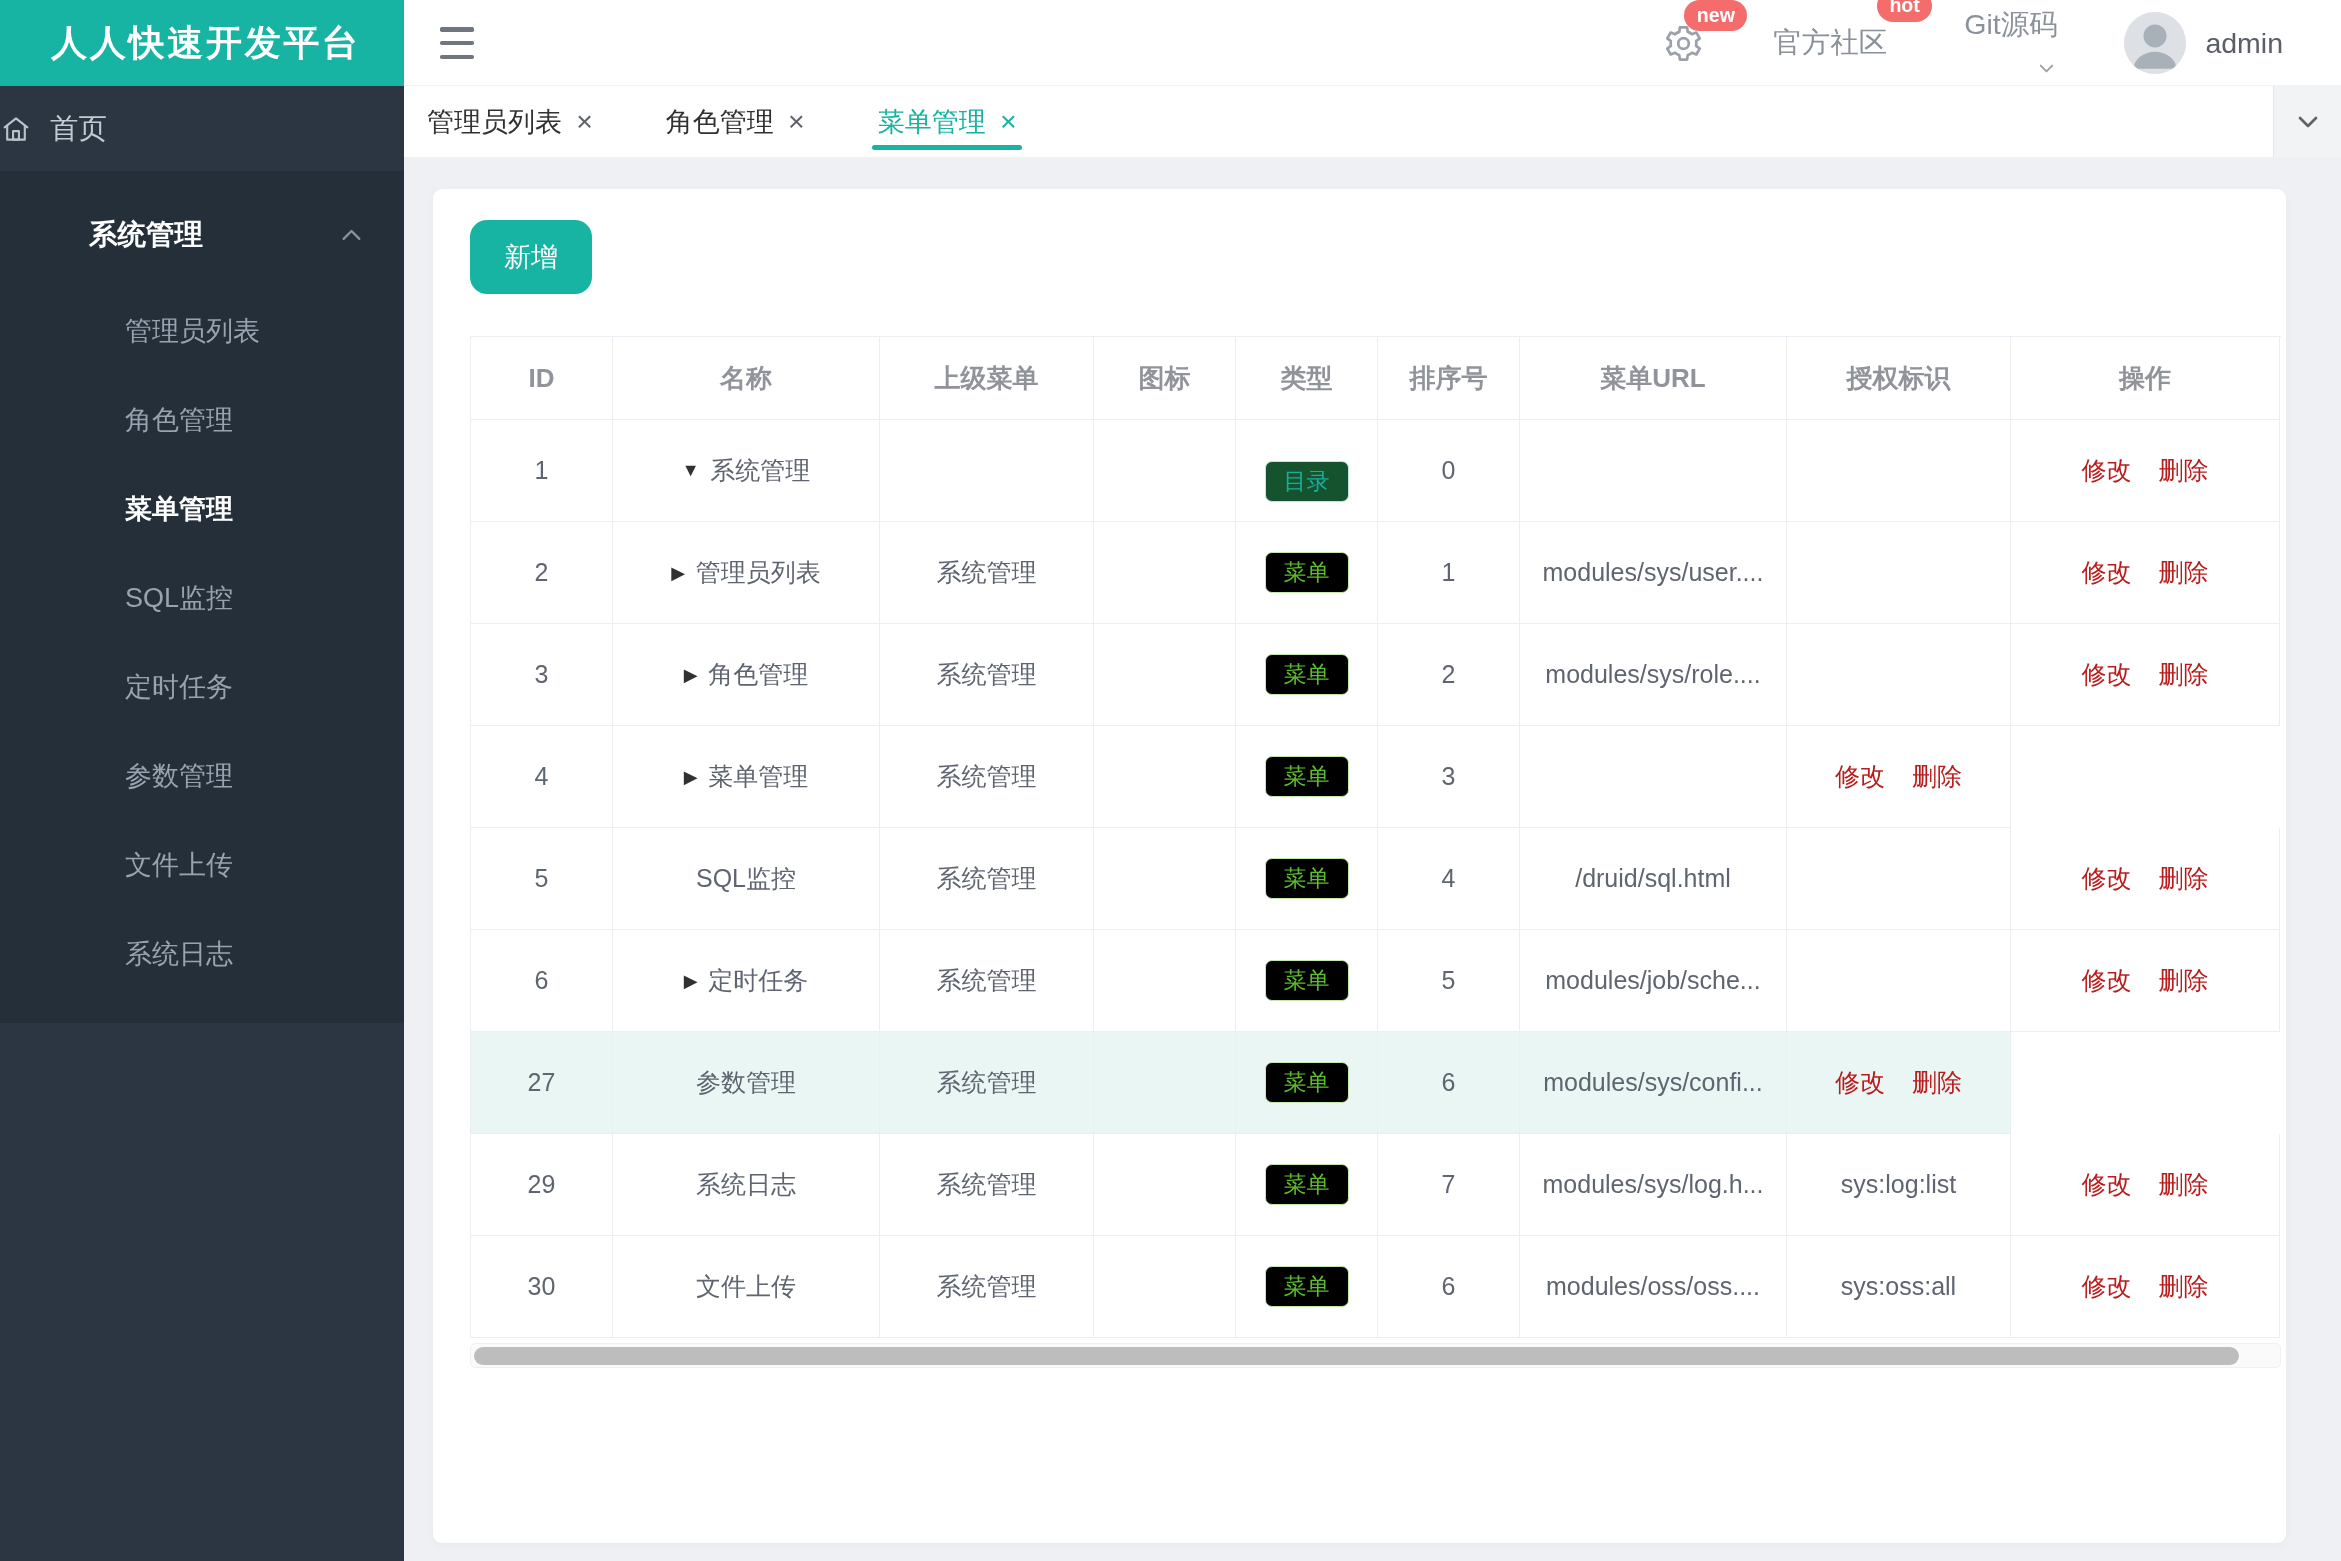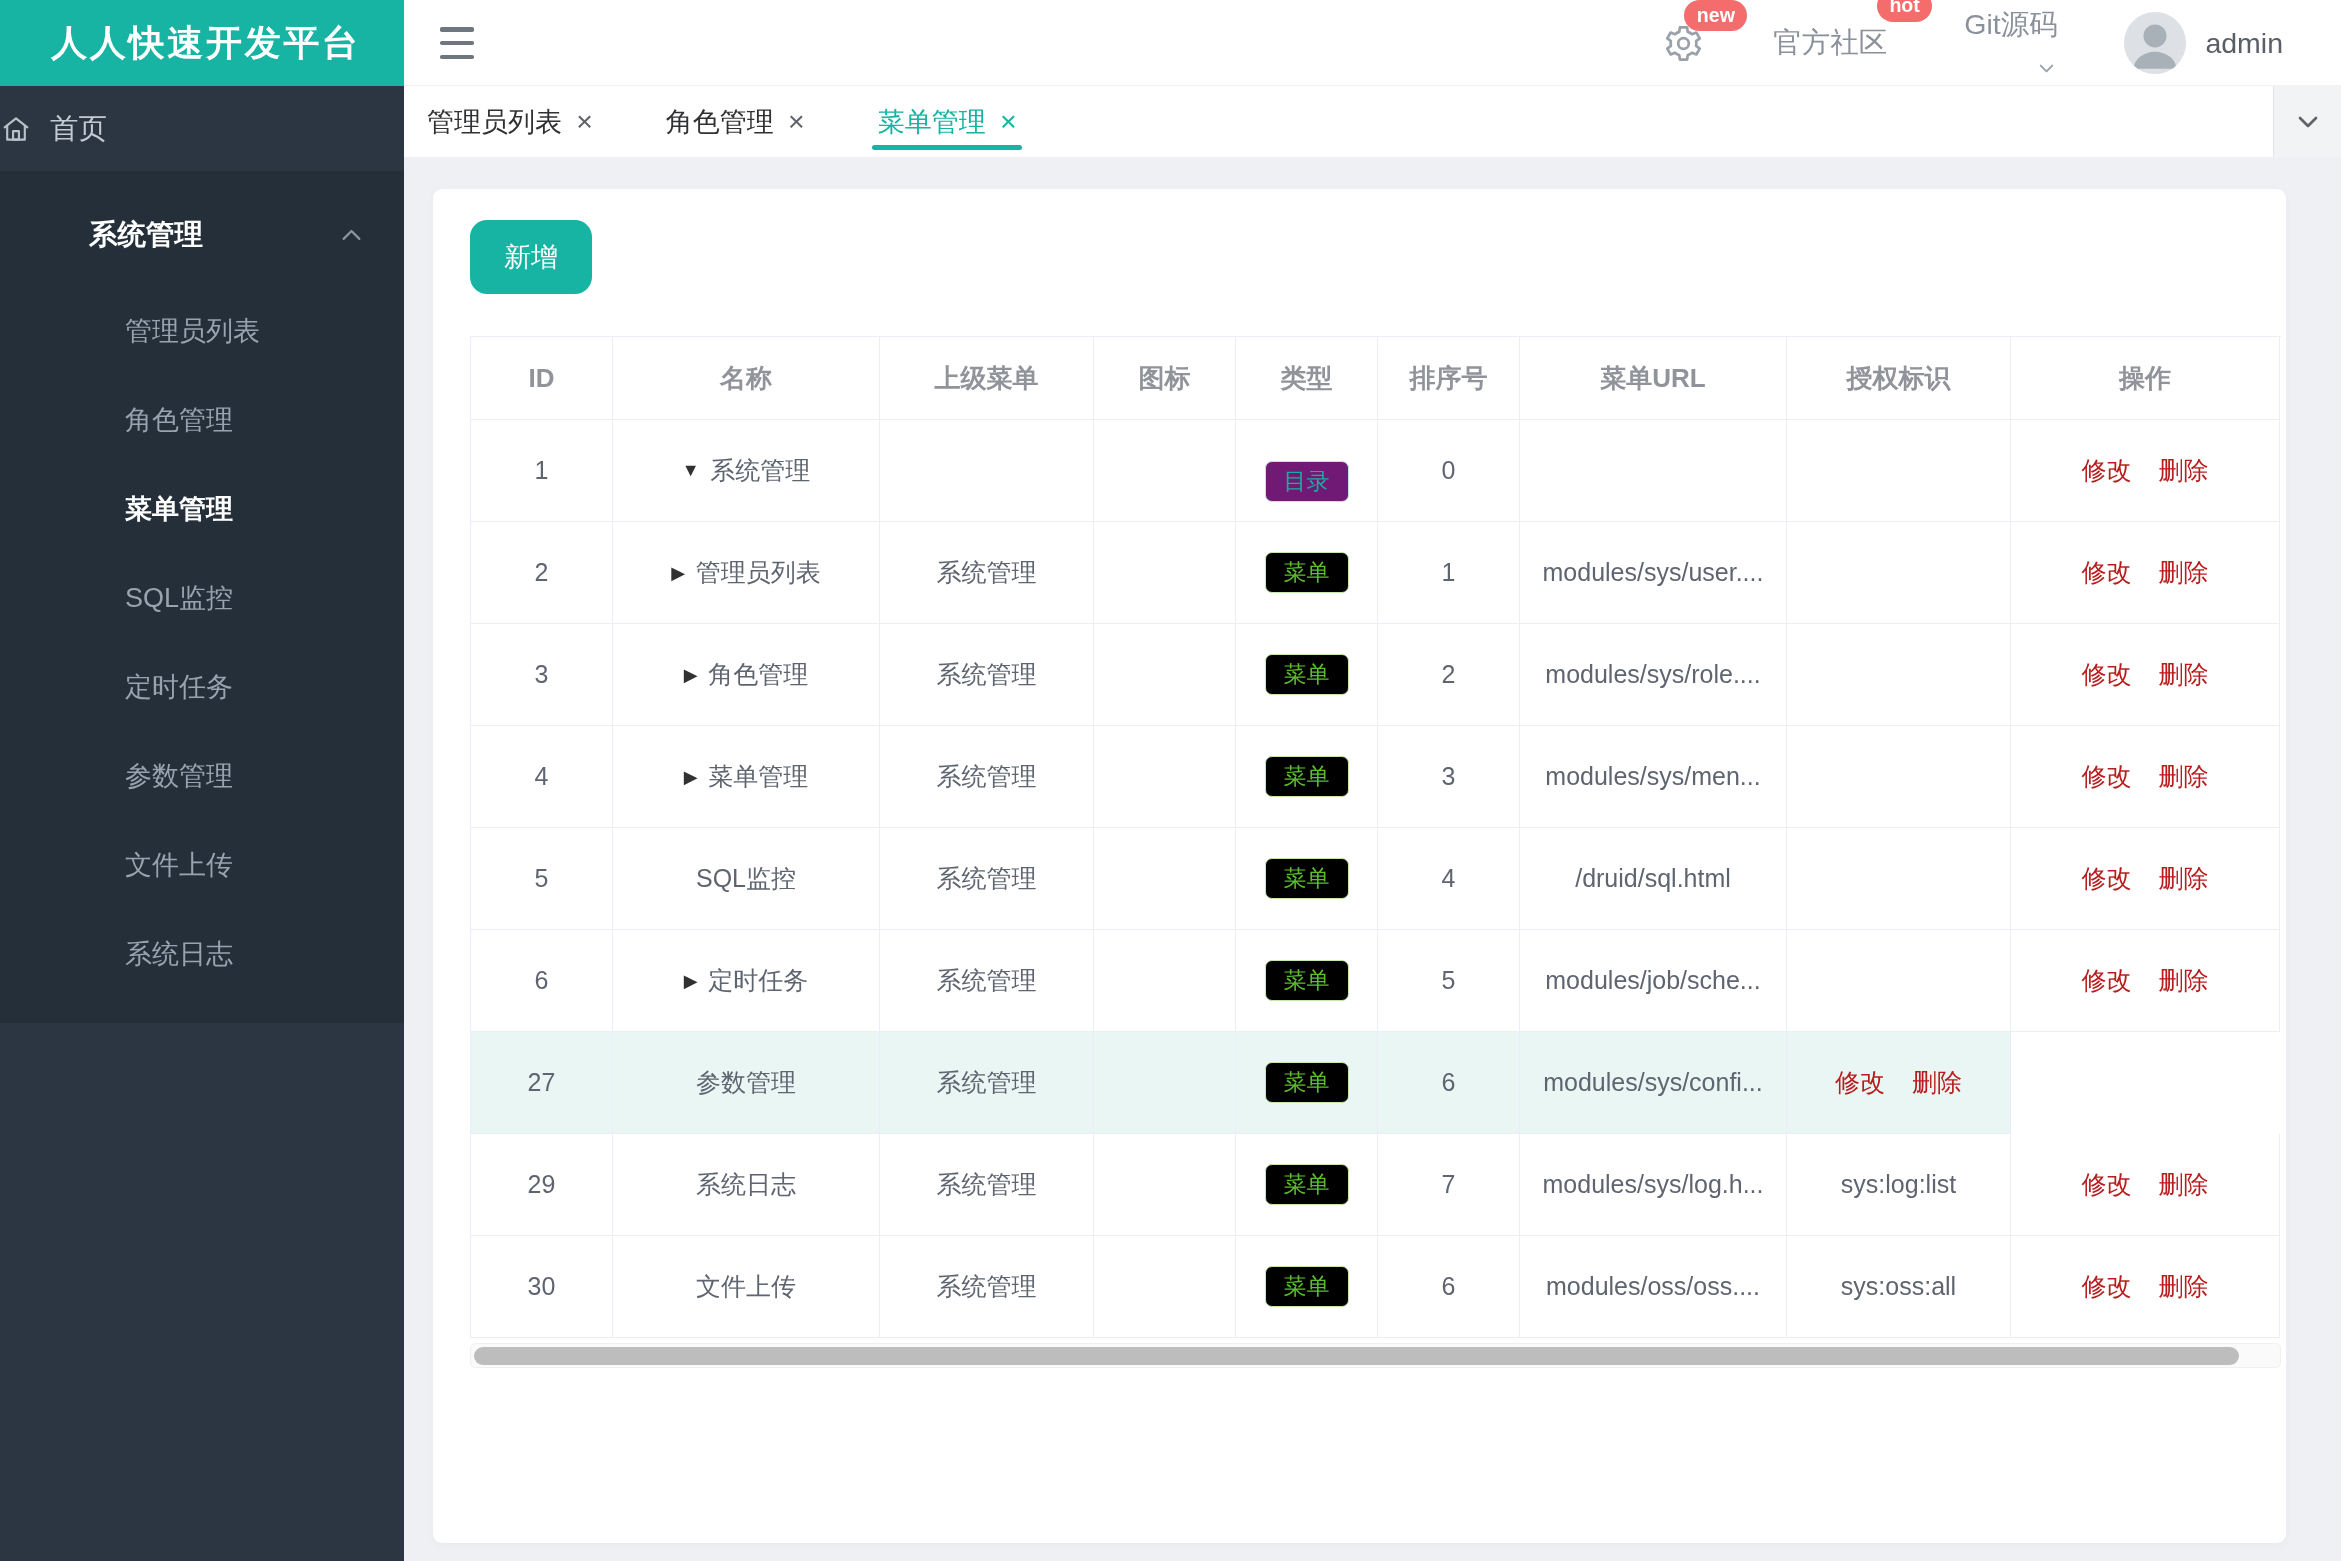--- a/index.html
+++ b/index.html
@@ -59,21 +59,21 @@
   .menu-table { position:absolute; left:37px; top:147px; width:1811px; border-top:0.9px solid #EBEEF5; border-left:0.9px solid #EBEEF5; }
   .trow { display:grid; grid-template-columns:142px 267px 214px 142px 142px 142px 267px 224px 269px; }
   .cell { border-right:0.9px solid #EBEEF5; border-bottom:0.9px solid #EBEEF5; display:flex; align-items:center; justify-content:center;
           font-size:25px; color:#5F6570; overflow:hidden; white-space:nowrap; }
   .thead .cell { height:83px; color:#909399; font-weight:bold; font-size:26px; background:#fff; }
   .tbody .cell { height:102px; background:#fff; }
   .trow.highlight .cell { background:#E9F6F4; }
   .caret { font-size:18px; color:#303133; margin-right:10.7px; cursor:pointer; }
   .caret:empty { display:none; }
   .tag { display:inline-block; padding:8px 18px; border-radius:7.1px; font-size:23px; line-height:1; }
-  .tag.dir  { color:#15AFA0; background:#701a75; border:0.9px solid #BFE7DE;margin-top:21px; }
+  .tag.dir  { color:#15AFA0; background:#14532d; border:0.9px solid #BFE7DE;margin-top:21px; }
   .tag.menu { color:#5CBE2A; background:#000000; border:0.9px solid #C7E8AC; }
   .cell.c-perm.long { justify-content:flex-start; padding-left:5.3px; }
   .op-link { color:#b91c1c; font-size:25px; text-decoration:none; cursor:pointer; }
   .op-link + .op-link { margin-left:27px; }
 
   
   .hscroll { position:absolute; left:37px; top:1154px; width:1811px; height:25px; background:#FAFAFA;
              border:0.9px solid #F0F0F0; border-radius:5.3px; }
   .hscroll-thumb { position:absolute; left:2.7px; top:2.7px; width:1765px; height:18px; background:#BDBDBD; border-radius:9px; cursor:pointer; }
 
@@ -260,21 +260,20 @@
     <div class="cell c-name">
       <span class="caret">▶</span>
       <span class="name-text">菜单管理</span>
     </div>
     <div class="cell c-parent">系统管理</div>
     <div class="cell c-icon"></div>
     <div class="cell c-type">
       <span class="tag menu">菜单</span>
     </div>
     <div class="cell c-order">3</div>
-    <div class="cell c-url">modules/sys/men...</div>
     <div class="cell c-perm"></div>
     <div class="cell c-ops">
       <a class="op-link edit">修改</a>
       <a class="op-link delete">删除</a>
     </div>
   </div>
             <div class="trow">
     <div class="cell c-id">5</div>
     <div class="cell c-name">
 

